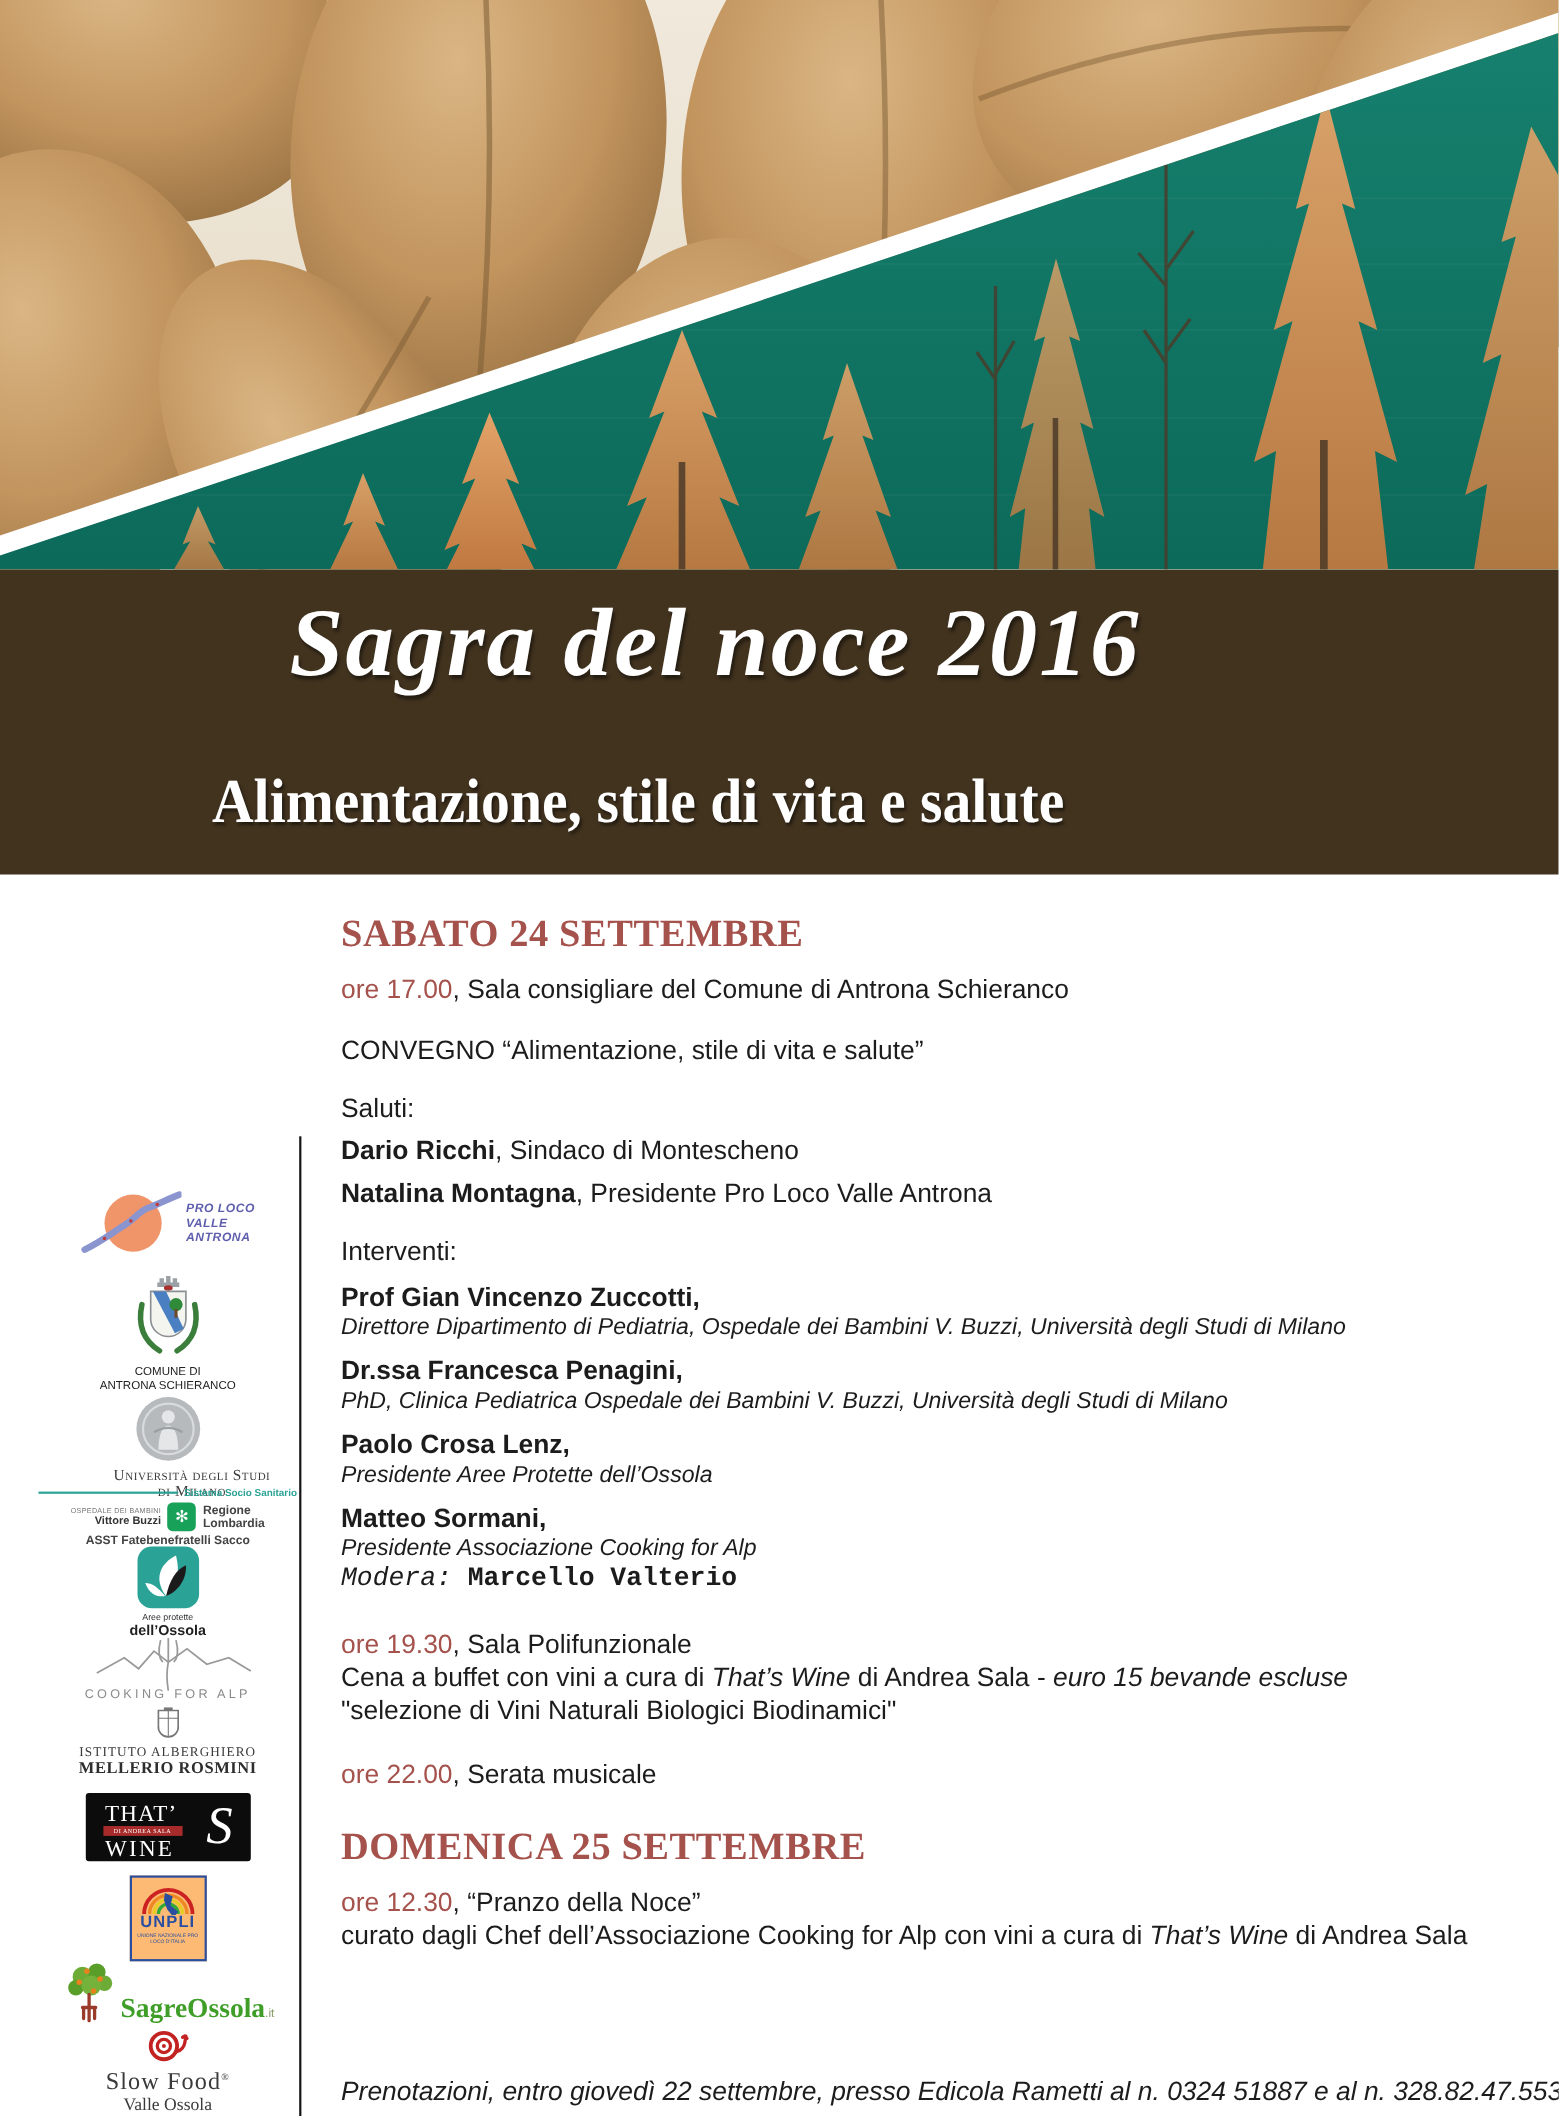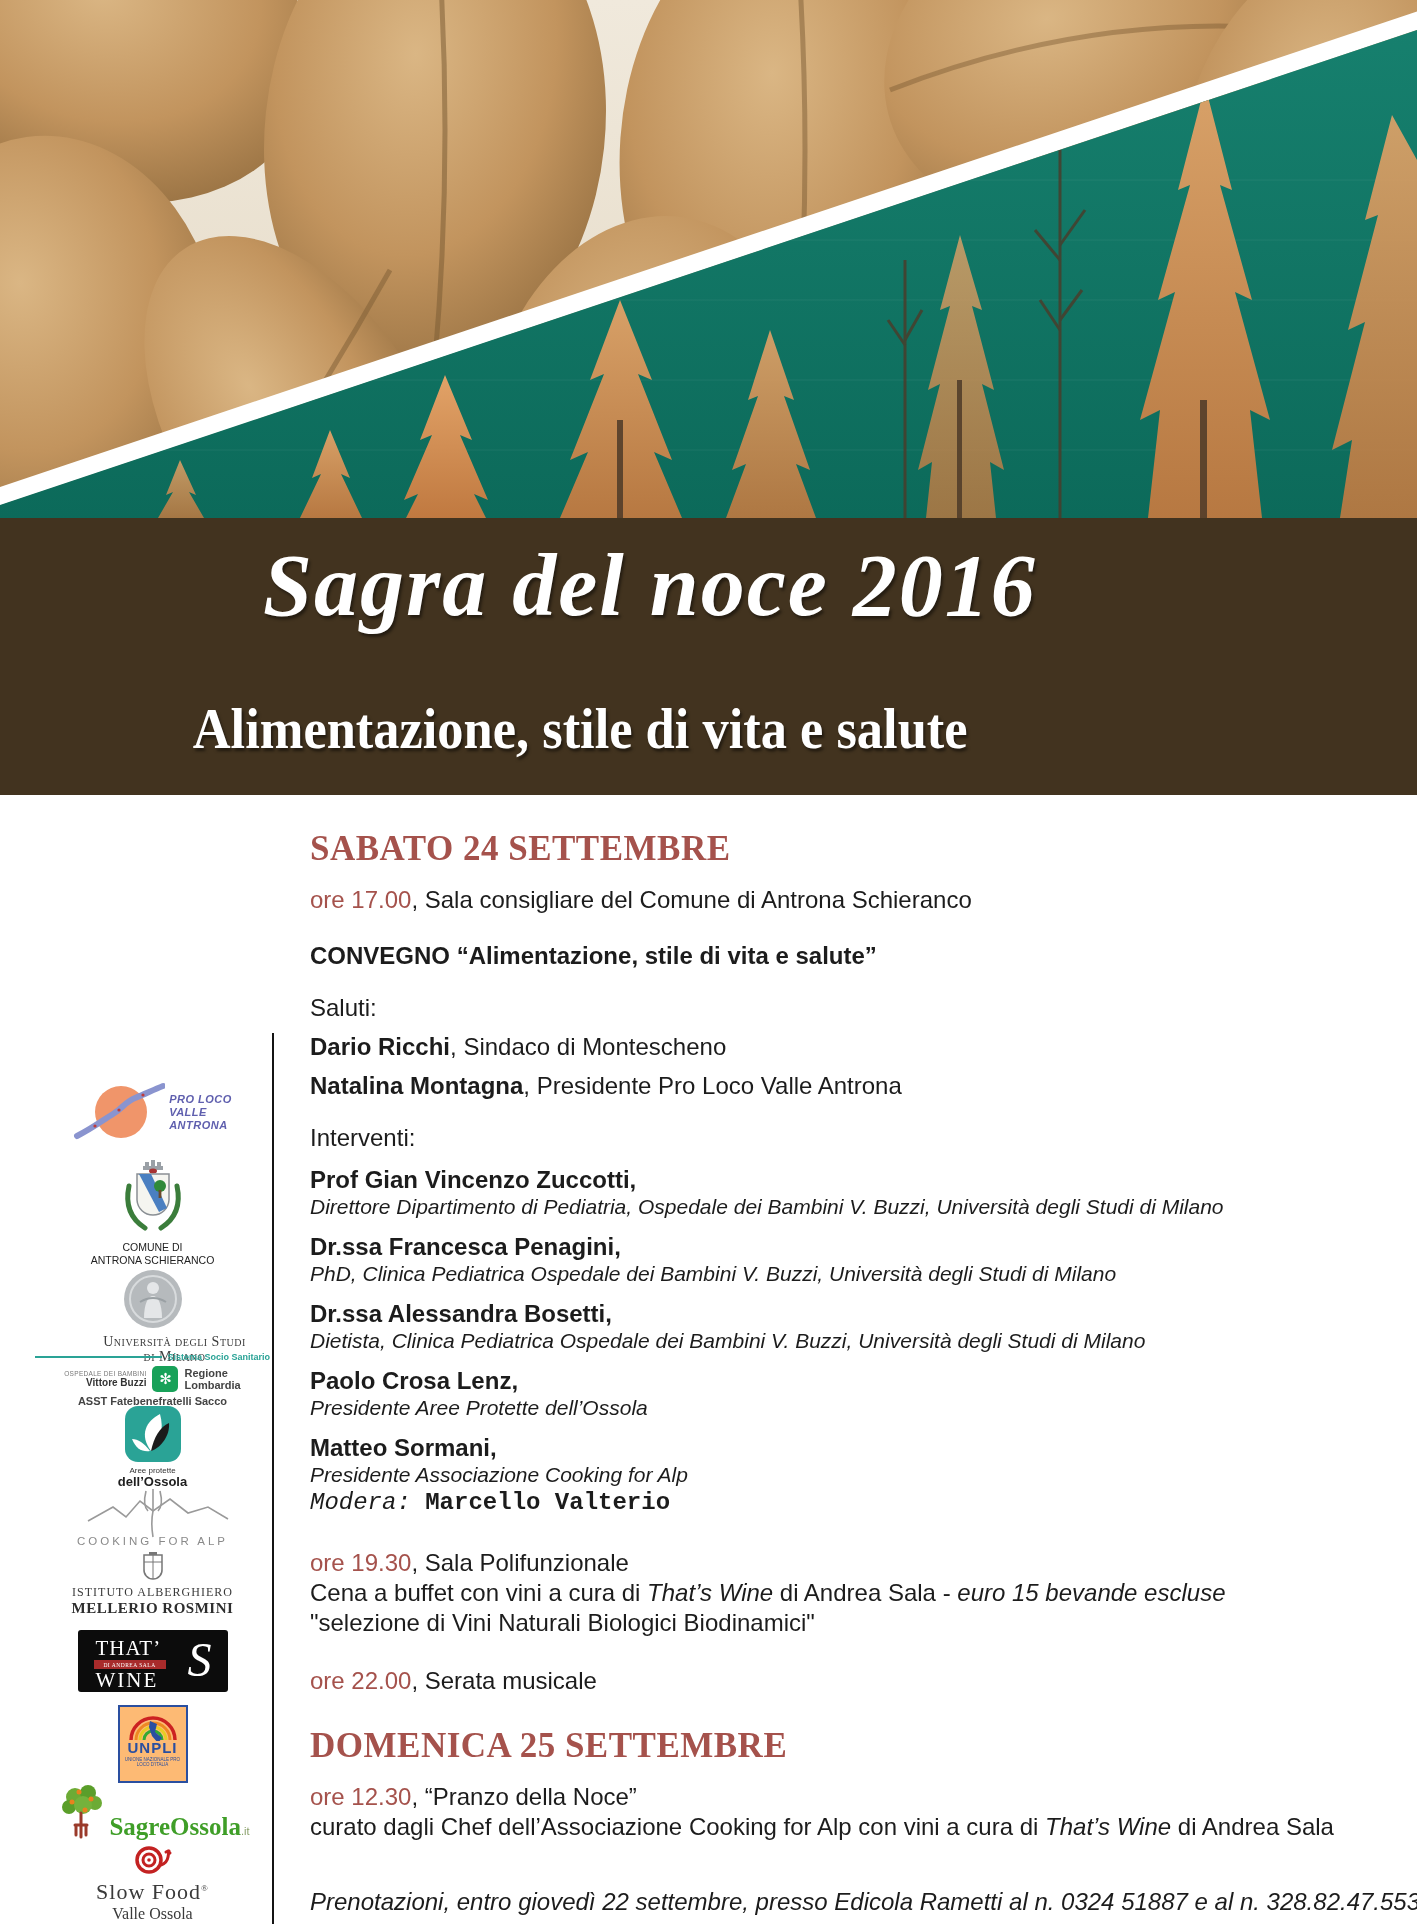--- a/index.html
+++ b/index.html
@@ -32,21 +32,21 @@
   .vrule{position:absolute;left:272px;top:1033px;width:2px;height:891px;background:#141414;}
   .content{position:absolute;left:310px;top:795px;width:1085px;}
   .day-heading{font-family:"Liberation Serif",serif;font-weight:bold;font-size:35px;color:#a5524c;letter-spacing:.5px;}
   .h-sab{margin-top:34px;}
   .h-dom{margin-top:30px;}
   .line{font-size:24px;line-height:30px;color:#1c1c1c;}
   .red{color:#a5524c;}
   .b{font-weight:bold;}
   .it{font-style:italic;}
   .mt-time{margin-top:16px;}
-  .mt-block{margin-top:26px;font-weight:bold;}
+  .mt-block{margin-top:26px;}
   .mt-label{margin-top:22px;}
   .name-line{margin-top:9px;font-size:24px;line-height:30px;}
   .speaker{margin-top:13px;}
   .sp-name{font-weight:bold;font-size:24px;line-height:28px;}
   .sp-role{font-style:italic;font-size:21px;line-height:26px;}
   .footer-line{position:absolute;left:0px;top:1093px;font-style:italic;font-size:24px;white-space:nowrap;}
   
   .logo-col{position:absolute;left:35px;top:795px;width:235px;}
   .logo{position:absolute;left:0;width:235px;display:flex;flex-direction:column;align-items:center;text-align:center;}
   .lg-proloco{top:285px;flex-direction:row;align-items:center;justify-content:center;gap:4px;}
@@ -355,24 +355,20 @@
 
   <div class="speaker">
     <div class="sp-name">Prof Gian Vincenzo Zuccotti,</div>
     <div class="sp-role">Direttore Dipartimento di Pediatria, Ospedale dei Bambini V. Buzzi, Università degli Studi di Milano</div>
   </div>
   <div class="speaker">
     <div class="sp-name">Dr.ssa Francesca Penagini,</div>
     <div class="sp-role">PhD, Clinica Pediatrica Ospedale dei Bambini V. Buzzi, Università degli Studi di Milano</div>
   </div>
   <div class="speaker">
-    <div class="sp-name">Dr.ssa Alessandra Bosetti,</div>
-    <div class="sp-role">Dietista, Clinica Pediatrica Ospedale dei Bambini V. Buzzi, Università degli Studi di Milano</div>
-  </div>
-  <div class="speaker">
     <div class="sp-name">Paolo Crosa Lenz,</div>
     <div class="sp-role">Presidente Aree Protette dell’Ossola</div>
   </div>
   <div class="speaker">
     <div class="sp-name">Matteo Sormani,</div>
     <div class="sp-role">Presidente Associazione Cooking for Alp</div>
   </div>
 
   <div class="line" style="font-family:Liberation Mono, monospace;">
     <span class="it">Modera: </span><span class="b">Marcello Valterio</span>

